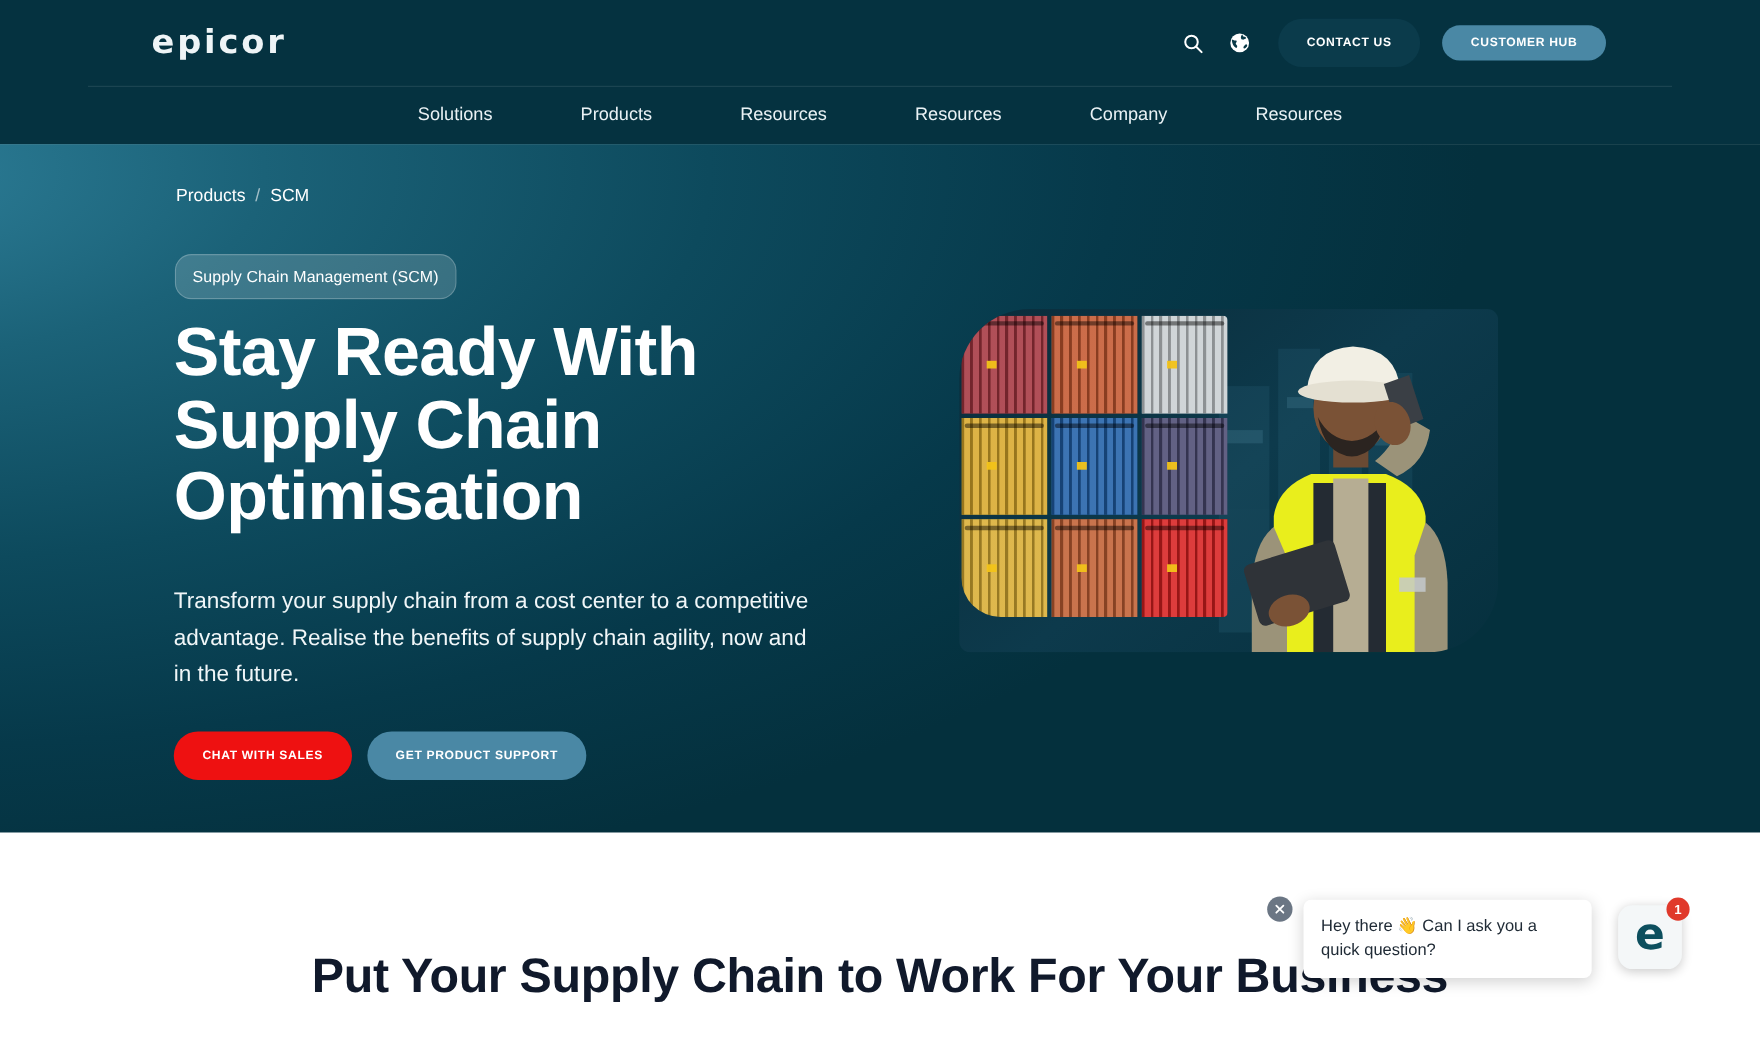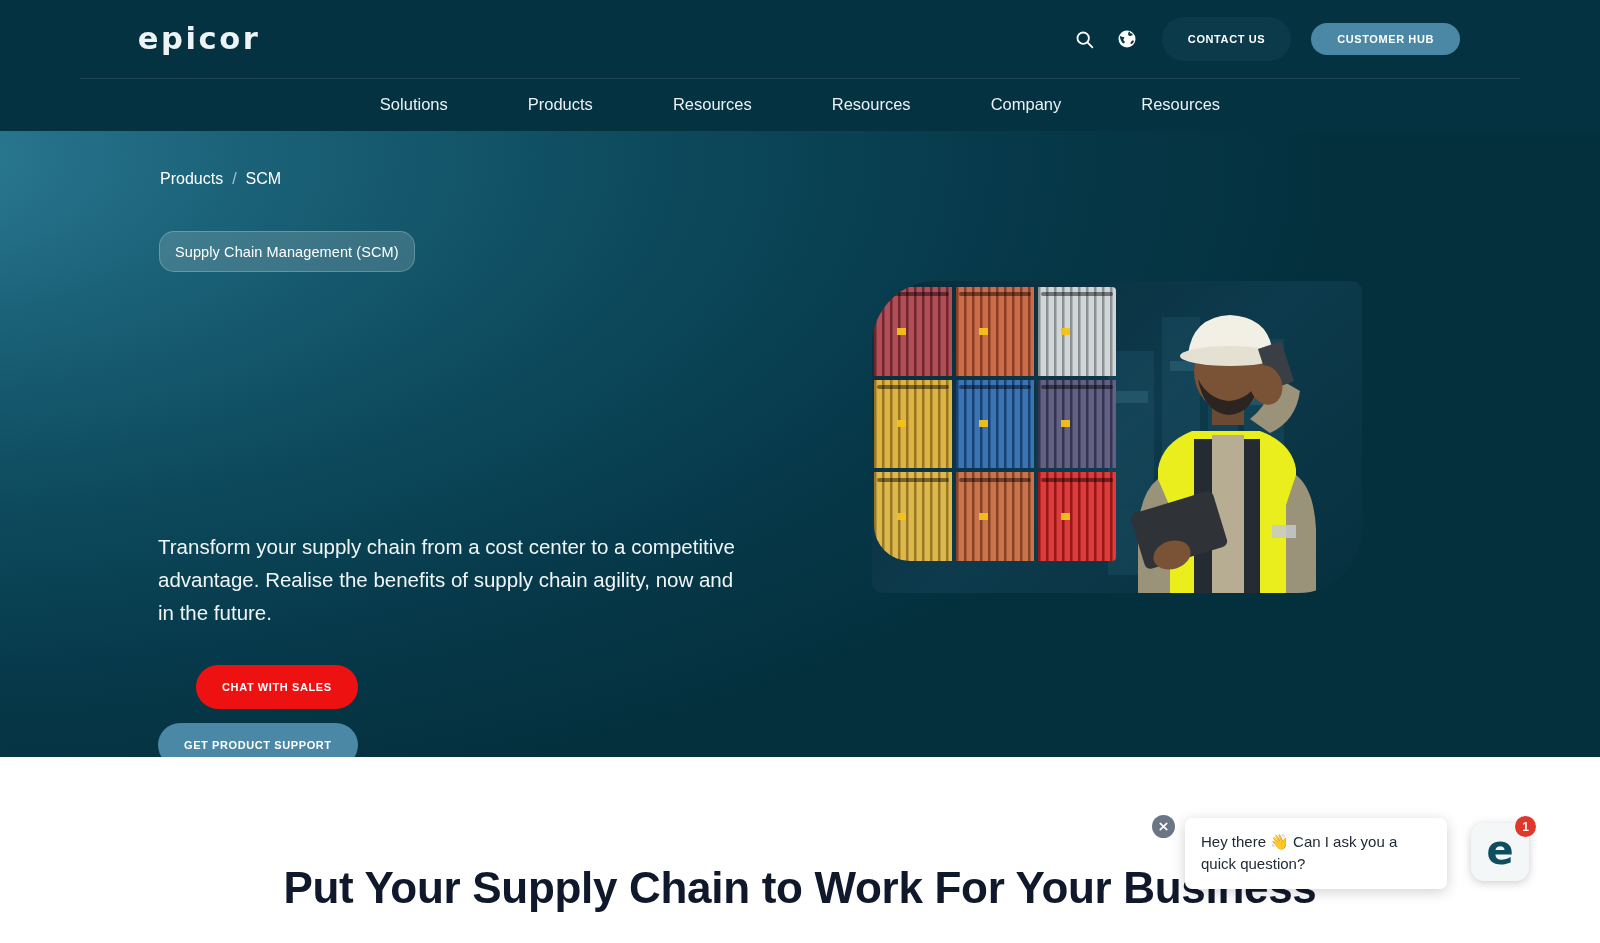--- a/index.html
+++ b/index.html
@@ -98,21 +98,21 @@
     color: #ffffff;
     font-size: 62px; font-weight: 700; line-height: 1.06;
     letter-spacing: -0.6px;
   }
   .hero-sub {
     position: absolute; left: 158px; top: 399px; width: 590px;
     color: #f0f6f8; font-size: 20.5px; line-height: 1.62; font-weight: 400;
   }
   .hero-ctas {
     position: absolute; left: 158px; top: 534px;
-    display: flex; align-items: flex-end; gap: 14px; flex-direction: column;
+    display: flex; align-items: flex-start; gap: 14px;
   }
   .btn-sales {
     height: 44px; padding: 0 26px;
     background: #ee1111; border-radius: 22px;
   }
   .btn-support {
     height: 44px; padding: 0 26px;
     background: #4a88a5; border-radius: 22px;
   }
 
@@ -263,20 +263,21 @@
     <div class="hero-inner">
 
       <div class="breadcrumb">
         <span class="crumb">Products</span>
         <span class="sep">/</span>
         <span class="crumb">SCM</span>
       </div>
 
       <div class="badge-pill">Supply Chain Management (SCM)</div>
 
+      <h1 class="hero-title">Stay Ready With Supply Chain Optimisation</h1>
 
       <p class="hero-sub">Transform your supply chain from a cost center to a competitive advantage. Realise the benefits of supply chain agility, now and in the future.</p>
 
       <div class="hero-ctas">
         <div class="btn btn-sales">CHAT WITH SALES</div>
         <div class="btn btn-support">GET PRODUCT SUPPORT</div>
       </div>
 
       <div class="hero-media">
         <div class="media-clip">

